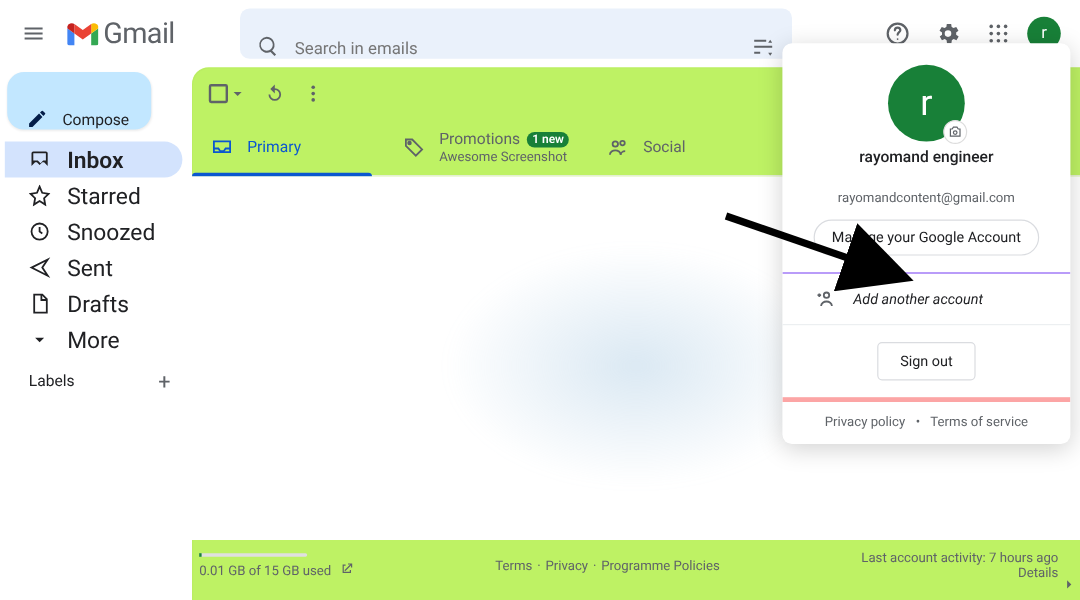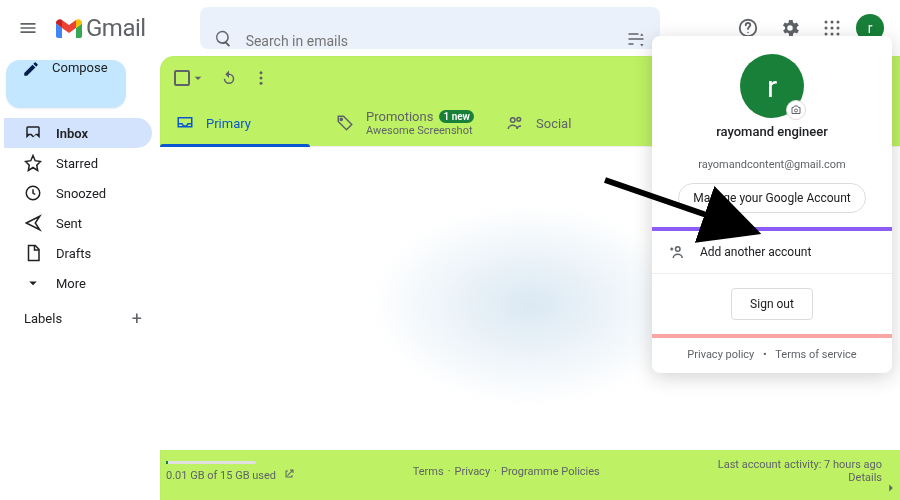--- a/index.html
+++ b/index.html
@@ -9,22 +9,22 @@
   .logo { display:flex; align-items:center; gap:4px; margin-left:4px; margin-right:60px; }
   .logo-text { font-size:24px; color:#5f6368; letter-spacing:-0.5px; }
   .search-bar { flex:0 0 460px; background:#eaf1fb; height:42px; border-radius:8px; display:flex; align-items:flex-end; padding:0 14px; gap:12px; margin-left:-10px;}
   .search-bar input { flex:1; border:none; background:transparent; font-size:14px; outline:none; color:#5f6368; }
   .header-right { margin-left:auto; display:flex; align-items:center; gap:6px; padding-right:8px; }
   .icon-btn { width:36px; height:36px; border-radius:50%; display:flex; align-items:center; justify-content:center; cursor:pointer; color:#5f6368; }
   .avatar-sm { width:28px; height:28px; border-radius:50%; background:#188038; color:#fff; display:flex; align-items:center; justify-content:center; font-size:14px; }
 
   .layout { display:flex; height:calc(100% - 56px); }
   .sidebar { width:160px; padding:4px 8px 0 4px; }
-  .compose { background:#c2e7ff; border-radius:14px; height:48px; width:120px; display:flex; align-items:flex-start; gap:12px; padding:0 16px; font-size:13px; margin:0 0 10px 2px; box-shadow:0 1px 2px rgba(0,0,0,0.08); cursor:pointer;}
-  .nav-item { display:flex; align-items:center; gap:14px; height:30px; padding:0 12px 0 20px; border-radius:0 15px 15px 0; font-size:13px; color:#202124; cursor:pointer;}
+  .compose { background:#c2e7ff; border-radius:14px; height:48px; width:120px; display:flex; align-items:flex-end; gap:12px; padding:0 16px; font-size:13px; margin:0 0 10px 2px; box-shadow:0 1px 2px rgba(0,0,0,0.08); cursor:pointer;}
+  .nav-item { display:flex; align-items:center; gap:14px; height:30px; padding:0 12px 0 20px; border-radius:0 15px 15px 0; font-size:19px; color:#202124; cursor:pointer;}
   .nav-item.active { background:#d3e3fd; font-weight:600; }
   .nav-item svg, .nav-item .ic { width:18px; flex:0 0 18px; color:#202124; }
   .labels-row { display:flex; align-items:center; justify-content:space-between; padding:10px 10px 0 20px; font-size:13px; }
 
   .main { flex:1; display:flex; flex-direction:column; background:#bef264; border-radius:14px 0 0 0; box-shadow: inset 1px 1px 0 rgba(0,0,0,0.02); position:relative; }
   .toolbar { height:44px; display:flex; align-items:center; gap:14px; padding:0 14px; }
   .checkbox-combo { display:flex; align-items:center; gap:0; }
   .checkbox { width:16px; height:16px; border:2px solid #5f6368; border-radius:2px; }
   .tabs { display:flex; border-bottom:1px solid #eee; }
   .tab { display:flex; align-items:center; gap:12px; height:46px; padding:0 16px; min-width:160px; font-size:13px; color:#5f6368; cursor:pointer; position:relative;}
@@ -40,21 +40,21 @@
   .footer a { color:#5f6368; text-decoration:none; }
   .dot { margin:0 4px; }
 
   .popover { position:absolute; top:36px; right:8px; width:240px; background:#fff; border-radius:8px; box-shadow:0 4px 20px rgba(0,0,0,0.18); z-index:30; overflow:hidden; font-size:12px; }
   .popover .top { padding:18px 16px 14px; text-align:center; }
   .avatar-lg { width:64px; height:64px; border-radius:50%; background:#188038; color:#fff; display:flex; align-items:center; justify-content:center; font-size:30px; margin:0 auto 4px; position:relative;}
   .cam-badge { position:absolute; right:-2px; bottom:-2px; width:20px; height:20px; background:#fff; border-radius:50%; display:flex; align-items:center; justify-content:center; border:1px solid #ddd; color:#5f6368;}
   .pop-name { font-size:13px; font-weight:500; margin-top:6px;}
   .pop-email { font-size:11px; color:#5f6368; margin-top:19px;}
   .manage-btn { margin-top:12px; display:inline-block; border:1px solid #dadce0; border-radius:16px; padding:7px 14px; font-size:12px; cursor:pointer;}
-  .pop-row { border-top:4px solid #8b5cf6; padding:12px 16px; display:flex; align-items:center; gap:14px; cursor:pointer;}
+  .pop-row { border-top:1px solid #8b5cf6; padding:12px 27px; display:flex; align-items:center; gap:14px; cursor:pointer;font-style:italic;}
   .signout-row { border-top:1px solid #eceff1; padding:14px 16px; display:flex; justify-content:center;}
   .signout-btn { border:1px solid #dadce0; border-radius:4px; padding:8px 18px; font-size:12px; cursor:pointer; background:#fff;}
   .pop-footer { border-top:4px solid #fca5a5; padding:10px 8px 12px; text-align:center; font-size:11px; color:#5f6368;}
   .pop-footer span { margin:0 6px; }
 
   .arrow { position:absolute; z-index:40; pointer-events:none; }
 
   .caret { position:absolute; right:2px; bottom:2px; color:#5f6368; }
   .caret svg { width:14px; height:14px;}
 </style>

